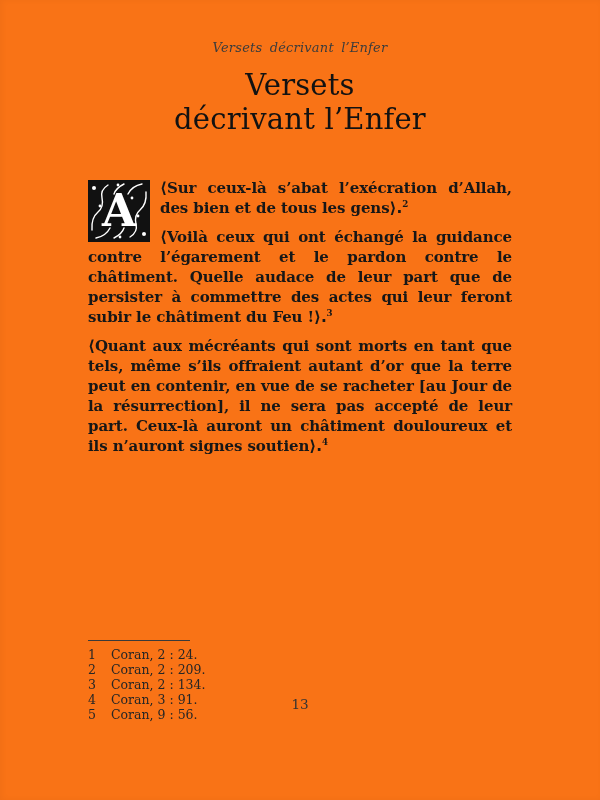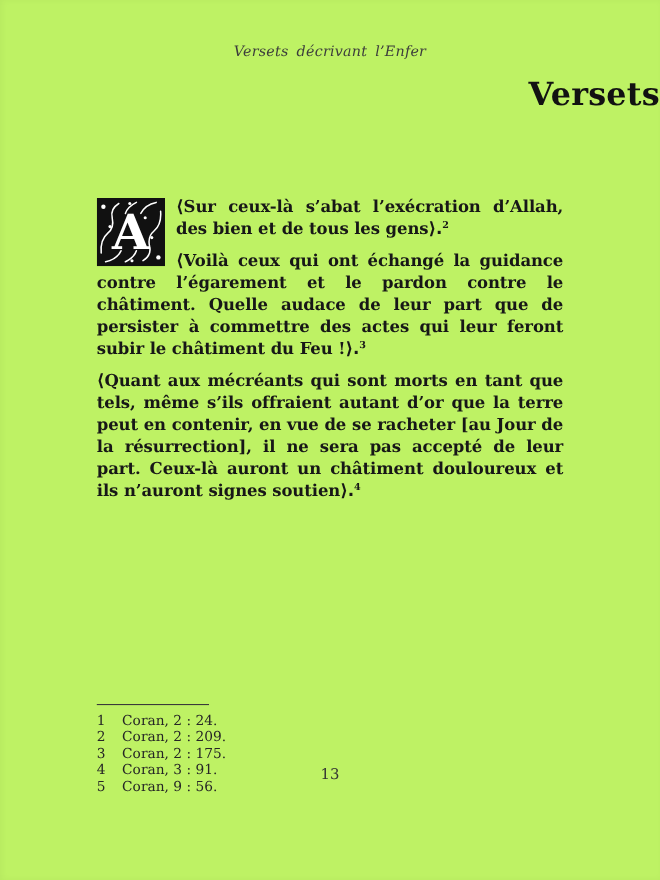--- a/index.html
+++ b/index.html
@@ -4,42 +4,42 @@
 <style>
   html,body{margin:0;padding:0;}
   body{
     width:600px;height:800px;
     background:#f4f4f4;
     font-family:"DejaVu Serif","Liberation Serif",serif;
   }
   .page{
     position:relative;
     width:600px;height:800px;
-    background:#bef264;
+    background:#f97316;
     color:#1c1c1c;
     overflow:hidden;
     box-shadow:inset 2px 0 6px rgba(0,0,0,0.04);
   }
   
   .running-header{
     position:absolute;top:40px;left:0;width:100%;
     text-align:center;
     font-style:italic;
     font-size:13px;
     letter-spacing:0.2px;
     word-spacing:3px;
     color:#3c3c3c;
   }
   
   .chapter-title{
     position:absolute;top:68px;left:0;width:100%;
     margin:0;
-    text-align:right;
+    text-align:center;
     font-size:29px;
-    font-weight:bold;
+    font-weight:normal;
     line-height:34px;
     letter-spacing:0.2px;
     color:#121212;
   }
   
   .content{
     position:absolute;top:178px;left:88px;width:424px;
   }
   .dropcap{
     float:left;
@@ -100,20 +100,21 @@
 </style>
 </head>
 <body>
 
 <div class="page">
 
   <div class="running-header">Versets décrivant l’Enfer</div>
 
   <h1 class="chapter-title">
     <span>Versets</span><br>
+    <span>décrivant l’Enfer</span>
   </h1>
 
   <div class="content">
 
     <svg class="dropcap" viewBox="0 0 62 62" xmlns="http://www.w3.org/2000/svg">
       <rect x="0" y="0" width="62" height="62" fill="#111111"></rect>
       <g stroke="#ffffff" stroke-width="1.4" fill="none" stroke-linecap="round">
         <path d="M4,50 Q3,38 10,32 Q16,27 14,18 Q12,10 20,5"></path>
         <path d="M58,12 Q59,24 52,30 Q46,35 48,44 Q50,52 42,57"></path>
         <path d="M8,58 Q18,56 22,48"></path>
@@ -150,21 +151,21 @@
     <div class="footnote">
       <span class="fn-num">1</span>
       <span>Coran, 2 : 24.</span>
     </div>
     <div class="footnote">
       <span class="fn-num">2</span>
       <span>Coran, 2 : 209.</span>
     </div>
     <div class="footnote">
       <span class="fn-num">3</span>
-      <span>Coran, 2 : 175.</span>
+      <span>Coran, 2 : 134.</span>
     </div>
     <div class="footnote">
       <span class="fn-num">4</span>
       <span>Coran, 3 : 91.</span>
     </div>
     <div class="footnote">
       <span class="fn-num">5</span>
       <span>Coran, 9 : 56.</span>
     </div>
   </div>

